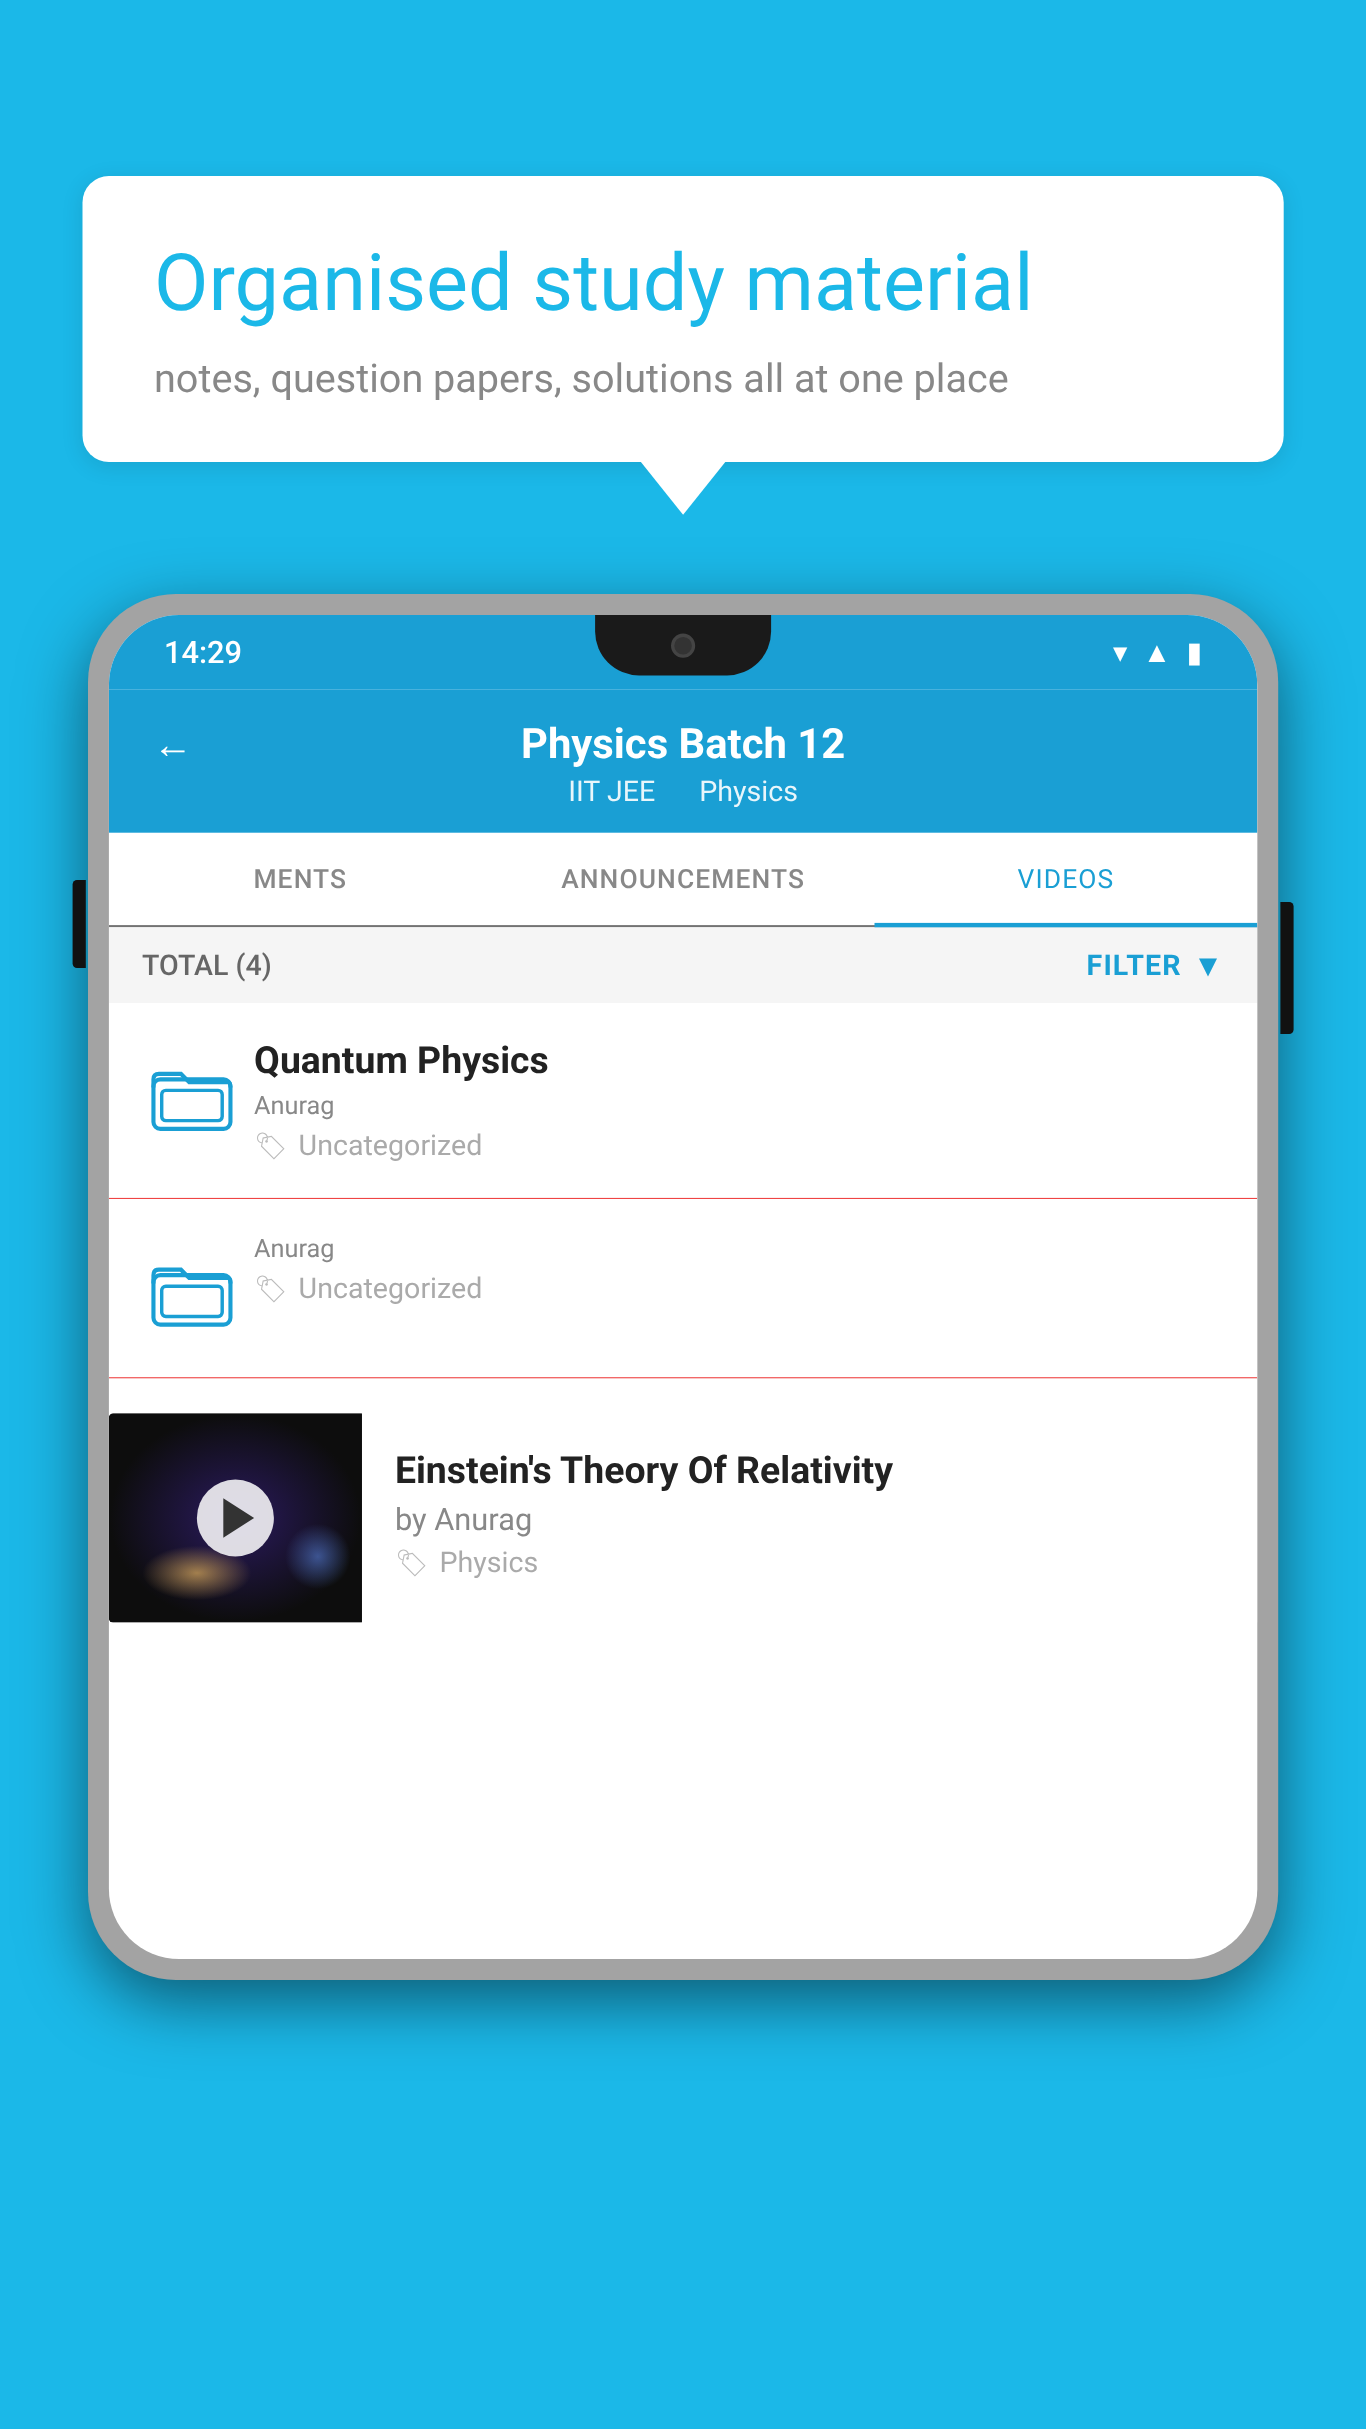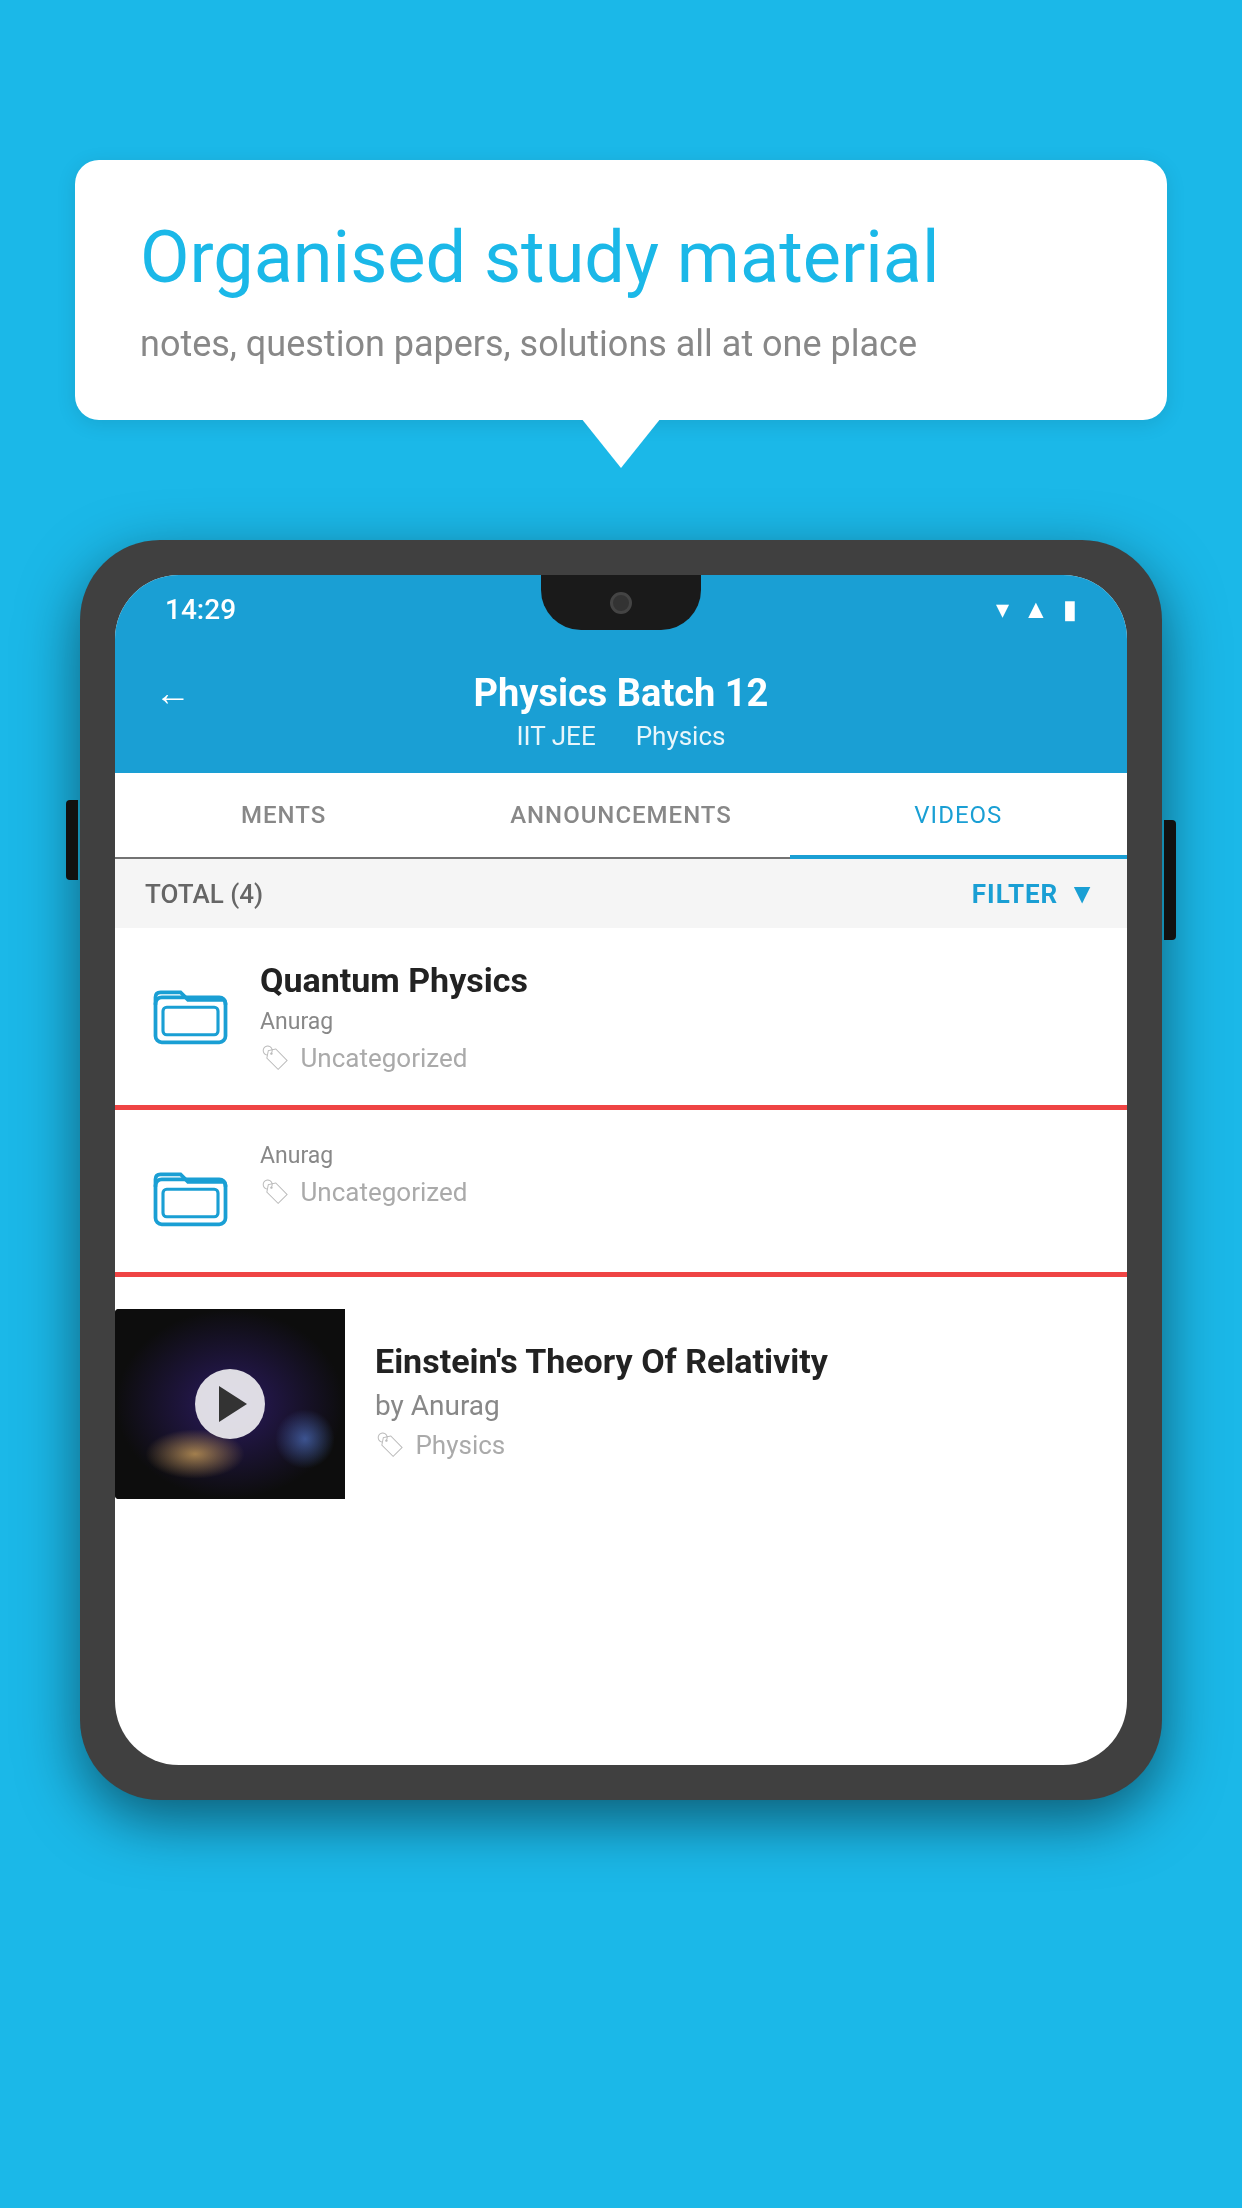--- a/index.html
+++ b/index.html
@@ -50,23 +50,23 @@
 
     
     .phone-wrapper {
       position: absolute;
       top: 540px;
       left: 80px;
       right: 80px;
       bottom: 0;
     }
     .phone-outer {
-      background: #404040;
+      background: #a3a3a3;
       border-radius: 80px;
-      padding: 35px;
+      padding: 19px;
       width: 100%;
       height: 1260px;
       position: relative;
       box-shadow: 0 20px 60px rgba(0,0,0,0.5);
     }
     
     .phone-outer::before {
       content: '';
       position: absolute;
       left: -14px;
@@ -267,22 +267,22 @@
 
     
     .video-list {
       background: white;
       overflow: hidden;
     }
     .video-item {
       display: flex;
       align-items: flex-start;
       padding: 32px 30px;
-      border-bottom: 5px solid #ef4444;
-      gap: 25px;
+      border-bottom: 1px solid #ef4444;
+      gap: 12px;
       cursor: pointer;
     }
     .folder-icon-wrap {
       width: 90px;
       height: 90px;
       display: flex;
       align-items: center;
       justify-content: center;
       flex-shrink: 0;
       margin-top: 8px;

